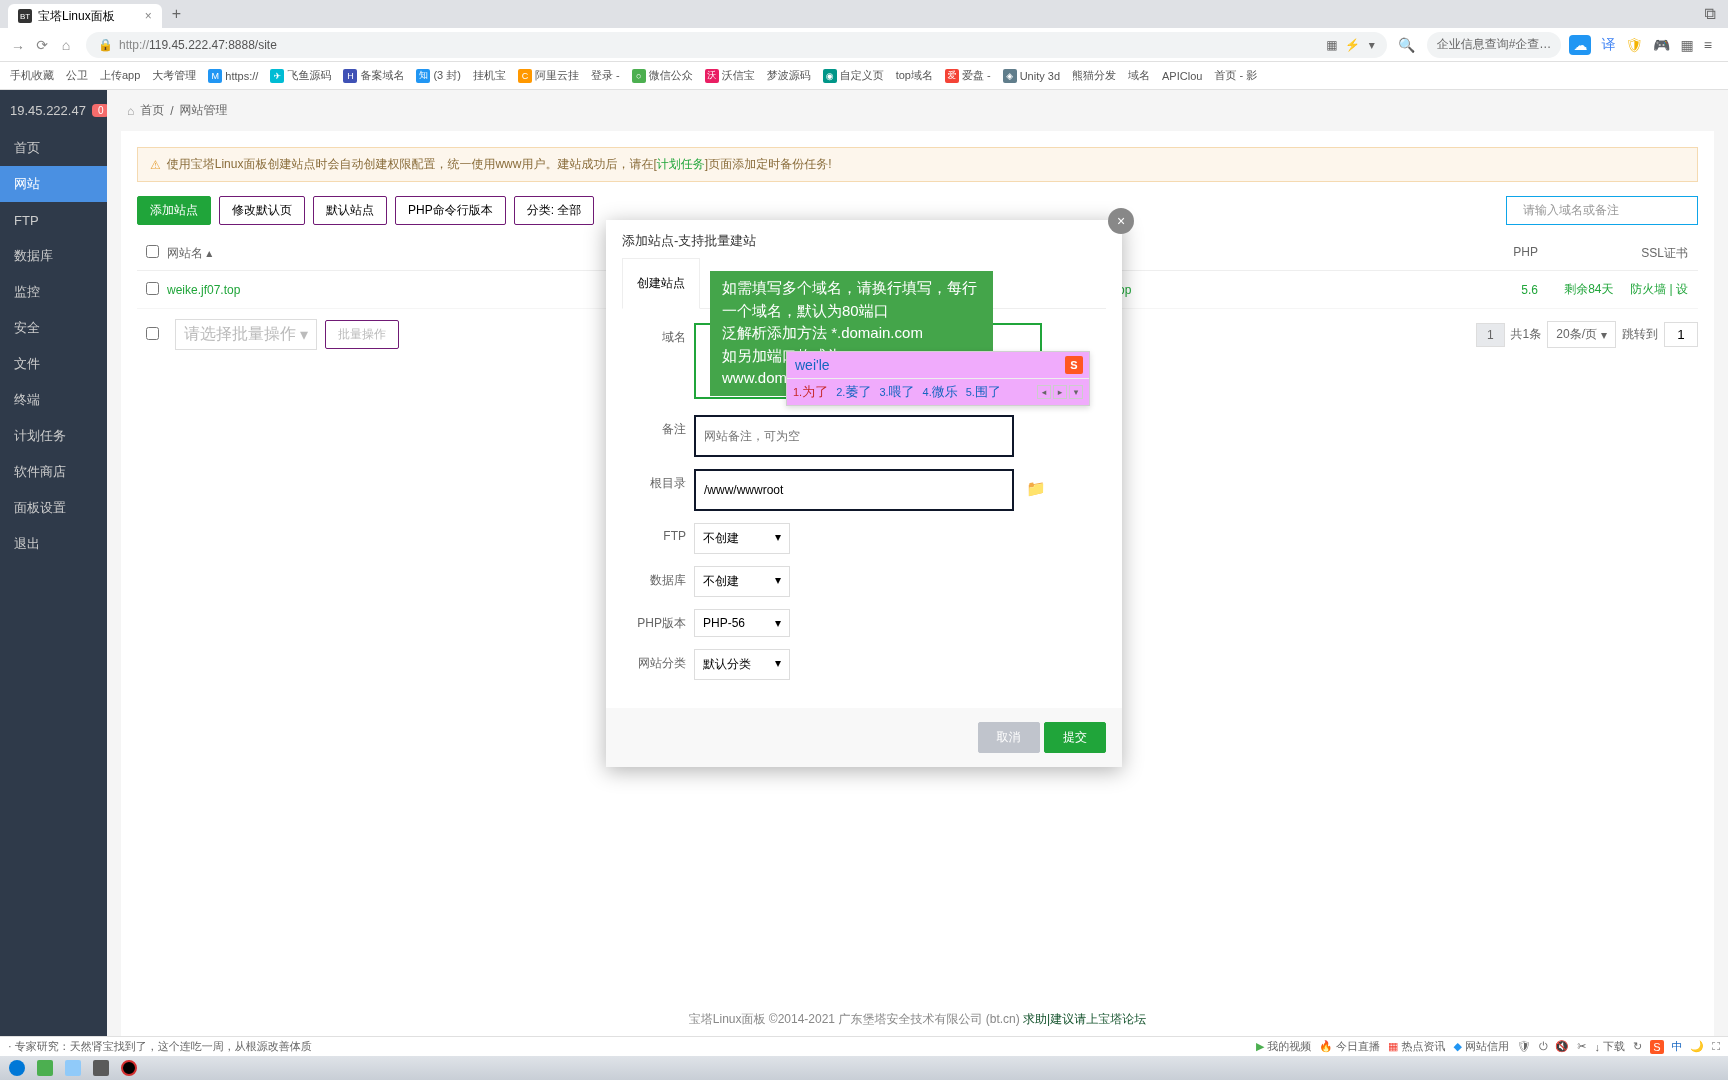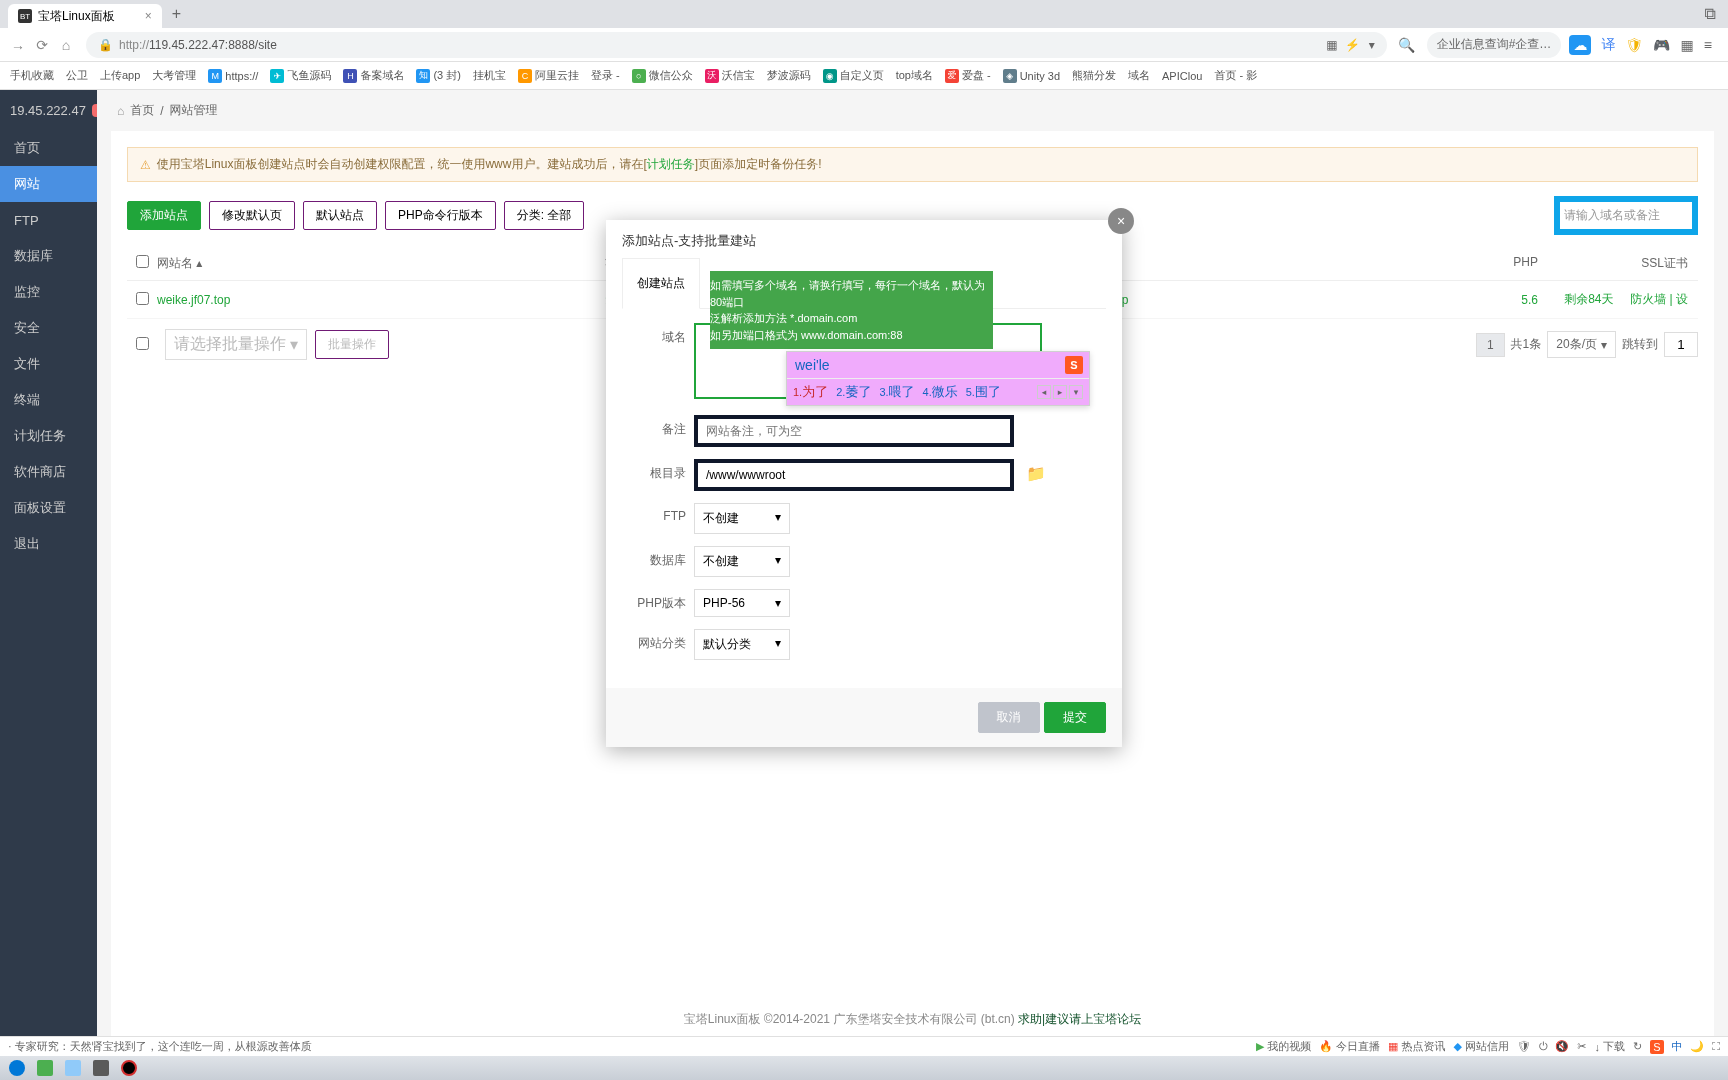--- a/index.html
+++ b/index.html
@@ -23,39 +23,39 @@
 .ext-icons { display: flex; gap: 10px; align-items: center; padding-right: 10px; }
 .ext-icons span { font-size: 14px; color: #666; }
 .ext-blue { background: #2196f3; color: #fff !important; border-radius: 4px; padding: 2px 4px; font-size: 11px; }
 
 .bookmarks { height: 28px; background: #fff; display: flex; align-items: center; padding: 0 6px; font-size: 11px; color: #555; border-bottom: 1px solid #e0e0e0; gap: 4px; overflow: hidden; }
 .bookmarks .bm { display: flex; align-items: center; gap: 3px; padding: 0 4px; white-space: nowrap; }
 .bookmarks .bm-icon { width: 14px; height: 14px; display: inline-flex; align-items: center; justify-content: center; border-radius: 2px; font-size: 9px; }
 
 
 .app { display: flex; height: calc(100% - 90px - 24px); position: relative; }
-.sidebar { width: 97px; background: #2f3a4a; color: #ccc; font-size: 13px; }
+.sidebar { width: 107px; background: #2f3a4a; color: #ccc; font-size: 13px; }
 .side-head { height: 40px; display: flex; align-items: center; padding: 0 10px; font-size: 13px; }
 .side-head .badge { background: #f56c6c; color: #fff; border-radius: 4px; font-size: 10px; padding: 1px 6px; margin-left: 6px; }
 .side-item { height: 36px; display: flex; align-items: center; padding-left: 14px; }
 .side-item.active { background: #4a90e2; color: #fff; }
 
 .main { flex: 1; background: #f5f5f5; display: flex; flex-direction: column; }
 .breadcrumb { padding: 12px 20px; font-size: 12px; color: #666; display: flex; align-items: center; gap: 6px; }
 .breadcrumb .home-icon { color: #999; }
 .content-wrap { background: #fff; margin: 0 14px 14px 14px; padding: 16px; flex: 1; position: relative; }
 .alert { background: #fdf6ec; border: 1px solid #f5dab1; padding: 8px 12px; font-size: 12px; color: #8a6d3b; display: flex; align-items: center; gap: 6px; margin-bottom: 14px; }
 .alert .warn-icon { color: #e6a23c; }
 .alert .link { color: #20a53a; cursor: pointer; }
 
 .toolbar { display: flex; gap: 8px; align-items: center; margin-bottom: 12px; }
 .btn { padding: 5px 12px; font-size: 12px; border: 1px solid #701a75; background: #fff; border-radius: 2px; cursor: pointer; }
 .btn-primary { background: #20a53a; color: #fff; border-color: #20a53a; }
 .btn-gray { background: #c0c4cc; color: #fff; border-color: #c0c4cc; }
-.search-box { margin-left: auto; width: 144px; padding: 5px 4px; border: 6px solid #0ea5e9; font-size: 12px; color: #999; }
+.search-box { margin-left: auto; width: 192px; padding: 5px 16px; border: 1px solid #0ea5e9; font-size: 12px; color: #999; }
 
 .table-head { display: flex; padding: 8px 0; border-bottom: 1px solid #eee; font-size: 12px; color: #666; }
 .table-row { display: flex; padding: 10px 0; border-bottom: 1px solid #f5f5f5; font-size: 12px; color: #333; align-items: center; }
 .col-chk { width: 30px; text-align: center; }
 .col-name { flex: 2; }
 .col-status { width: 90px; }
 .col-backup { width: 90px; }
 .col-root { flex: 3; }
 .col-php { width: 80px; text-align: right; }
 .col-ssl { width: 160px; text-align: right; padding-right: 10px; }
@@ -77,25 +77,25 @@
 .modal-close { position: absolute; top: -12px; right: -12px; width: 26px; height: 26px; background: #888; color: #fff; border-radius: 50%; display: flex; align-items: center; justify-content: center; font-size: 14px; cursor: pointer; }
 .modal-title { padding: 12px 16px 8px; font-size: 13px; color: #333; }
 .modal-body { padding: 0 16px 16px; }
 .modal-tabs { display: flex; border-bottom: 1px solid #eee; margin-bottom: 14px; }
 .modal-tab { padding: 16px 14px; font-size: 12px; background: #fafafa; border: 1px solid #eee; border-bottom: none; margin-right: -1px; }
 .modal-tab.active { background: #fff; border-bottom: 1px solid #fff; margin-bottom: -1px; }
 .form-row { display: flex; align-items: flex-start; margin-bottom: 12px; }
 .form-label { width: 72px; text-align: right; font-size: 12px; color: #666; padding-top: 6px; padding-right: 8px; }
 .form-ctrl { flex: 1; position: relative; }
 .domain-textarea { width: 348px; height: 76px; border: 2px solid #20a53a; padding: 6px; font-size: 12px; resize: none; }
-.text-input { width: 320px; padding: 5px 8px; border: 4px solid #0f172a; font-size: 12px; }
+.text-input { width: 320px; padding: 12px 8px; border: 2px solid #0f172a; font-size: 12px; }
 .select-ctrl { width: 96px; padding: 6px 8px; border: 1px solid #ddd; font-size: 12px; background: #fff; display: inline-flex; justify-content: space-between; }
 .folder-icon { margin-left: 8px; color: #666; }
 
-.tooltip-green { position: absolute; left: 88px; top: -52px; background: #44a54a; color: #fff; font-size: 11px; padding: 6px 0; line-height: 1.5; z-index: 200; width: 283px; }
+.tooltip-green { position: absolute; left: 88px; top: -52px; background: #44a54a; color: #fff; font-size: 15px; padding: 6px 12px; line-height: 1.5; z-index: 200; width: 283px; }
 
 .ime-overlay { position: absolute; left: 92px; top: 28px; z-index: 205; border: 1px solid #d0d0d0; background: #f0abfc; box-shadow: 0 2px 6px rgba(0,0,0,0.15); width: 304px; }
 .ime-input-line { padding: 5px 8px; color: #1565c0; font-size: 14px; border-bottom: 1px solid #eee; position: relative; }
 .ime-brand { position: absolute; right: 6px; top: 4px; width: 18px; height: 18px; background: #ff5722; color: #fff; font-size: 11px; font-weight: bold; display: flex; align-items: center; justify-content: center; border-radius: 2px; }
 .ime-cands { display: flex; padding: 4px 6px; font-size: 13px; gap: 8px; align-items: center; }
 .ime-cand { color: #1565c0; }
 .ime-cand.first { color: #c62828; }
 .ime-cand .n { font-size: 11px; }
 .ime-nav { margin-left: auto; display: flex; gap: 2px; }
 .ime-nav span { width: 14px; height: 14px; border: 1px solid #ccc; font-size: 9px; display: flex; align-items: center; justify-content: center; color: #666; }

